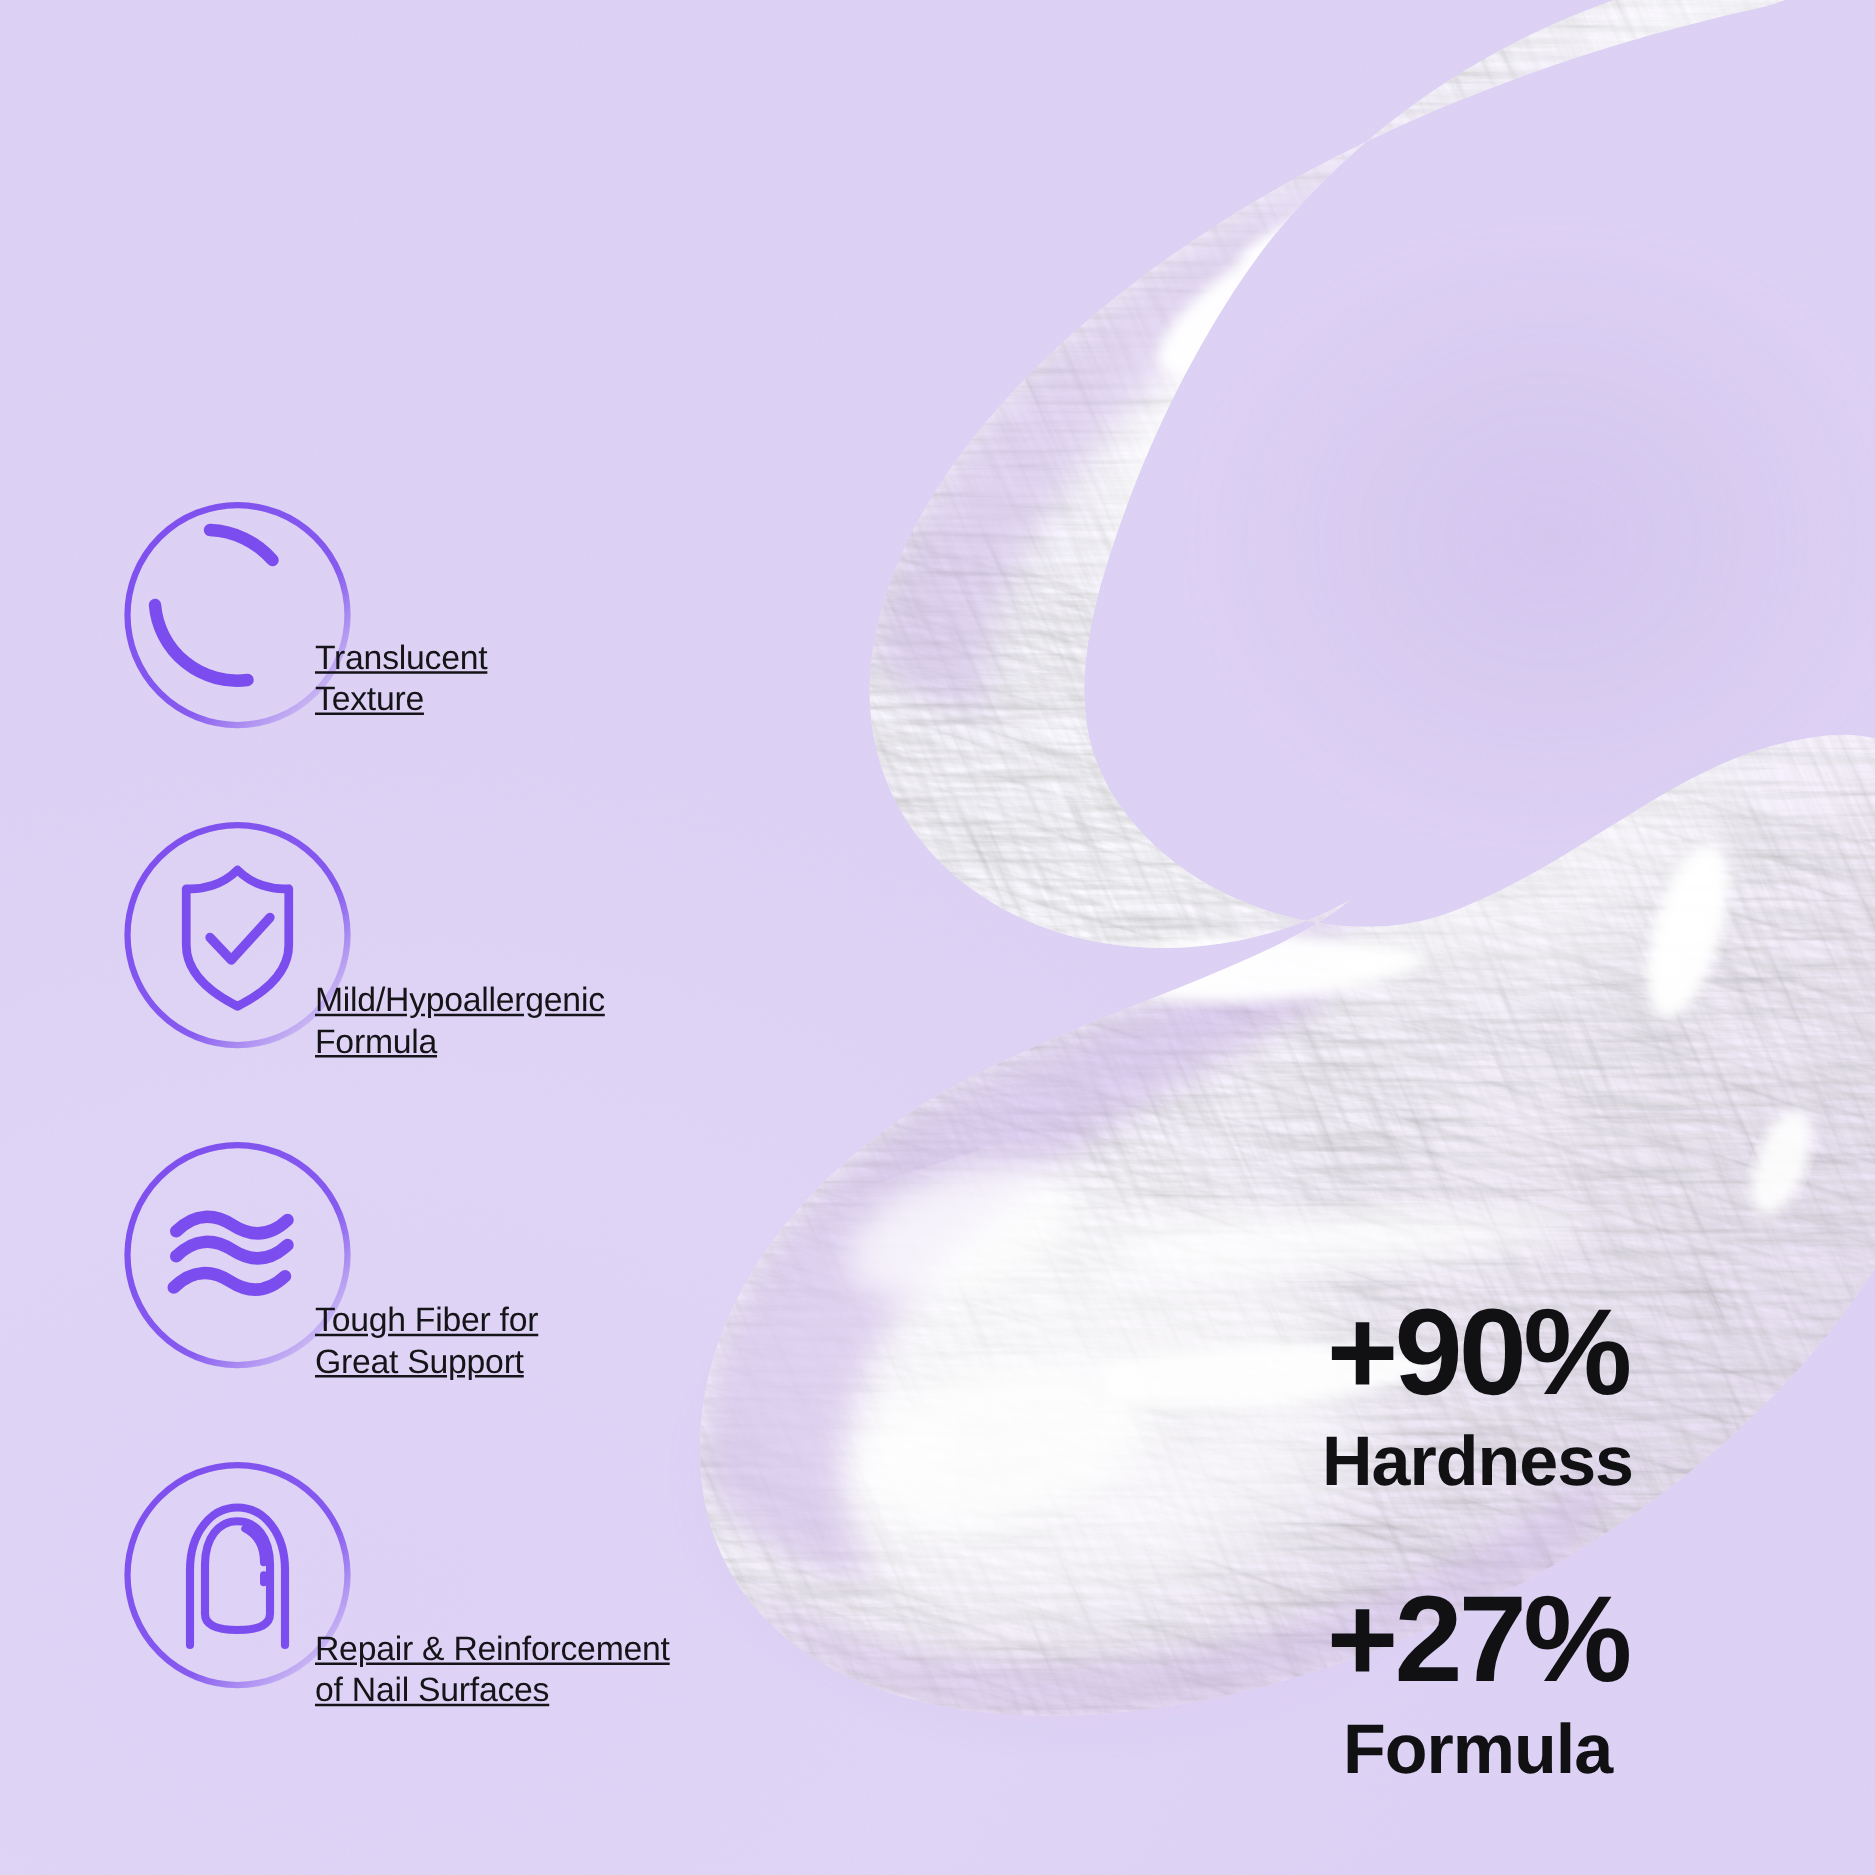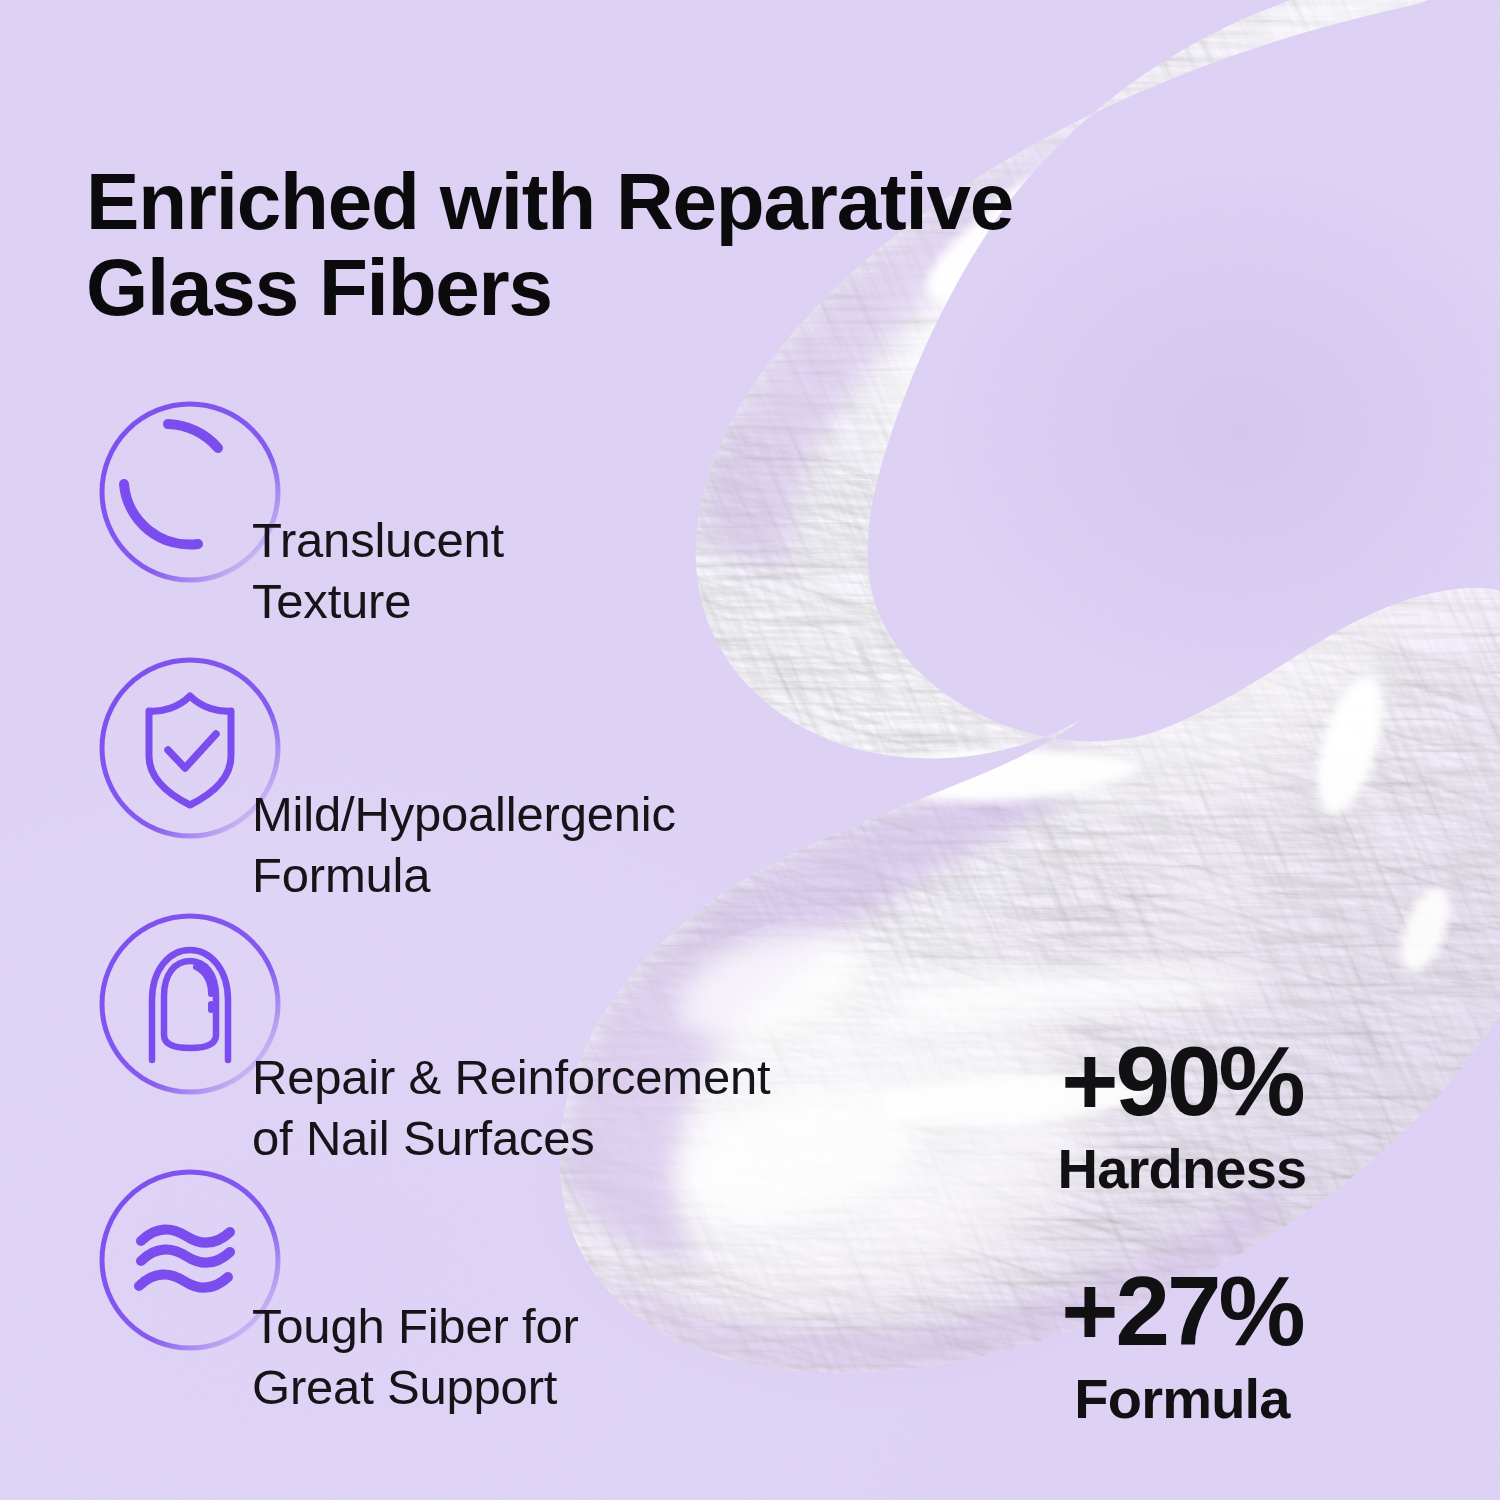--- a/index.html
+++ b/index.html
@@ -71,25 +71,26 @@
     left: 0;
     top: 0;
     width: 200px;
     height: 200px;
   }
   .feature-label {
     position: absolute;
     left: 162px;
     width: 460px;
     color: #151418;
-    font-size: 49px;
+    font-size: 27px;
     line-height: 1.24;
     font-weight: 400;
     letter-spacing: -0.2px;
     white-space: pre-line;
+    text-decoration: underline;
   }
   .feature-row.r1 .feature-label { top: 118px; }
   .feature-row.r2 .feature-label { top: 136px; width: 500px; }
   .feature-row.r3 .feature-label { top: 136px; }
   .feature-row.r4 .feature-label { top: 143px; width: 520px; }
 
   
   #stats {
     position: absolute;
     right: 78px;
@@ -255,22 +256,20 @@
       <ellipse cx="800" cy="1155" rx="120" ry="62" fill="#ffffff" opacity="0.8" transform="rotate(-14 800 1155)" filter="url(#blurMed)"></ellipse>
       <ellipse cx="770" cy="985" rx="95" ry="48" fill="#ffffff" opacity="0.72" transform="rotate(-18 770 985)" filter="url(#blurMed)"></ellipse>
     </g>
 
     <g clip-path="url(#gelClip)" opacity="0.85">
       <path d="M 1500 -36 C 1290 -26, 1120 64, 1010 204 C 940 299, 900 404, 880 474
                L 920 480 C 948 400, 1000 300, 1075 220 C 1180 106, 1330 20, 1500 -4 Z" fill="#ffffff" opacity="0.45" filter="url(#blurMed)"></path>
     </g>
   </svg>
 
-  <h1 id="headline">Enriched with Reparative
-Glass Fibers</h1>
 
   <div id="feature-list">
 
     <div class="feature-row r1">
       <span class="feature-icon">
         <svg viewBox="0 0 200 200" width="200" height="200">
           <defs>
             <linearGradient id="ringFade1" x1="0" y1="0" x2="1" y2="1">
               <stop offset="0%" stop-color="#7c4dee" stop-opacity="1"></stop>
               <stop offset="62%" stop-color="#7c4dee" stop-opacity="0.9"></stop>
@@ -303,66 +302,66 @@
                    C 141 130, 122 146, 100 157
                    C 78 146, 59 130, 59 108
                    L 59 63 C 72 64, 88 60, 100 48 Z" fill="none" stroke="#7c4dee" stroke-width="7" stroke-linejoin="round"></path>
           <path d="M 78 102 L 95 120 L 126 86" fill="none" stroke="#7c4dee" stroke-width="7.5" stroke-linecap="round" stroke-linejoin="round"></path>
         </svg>
       </span>
       <div class="feature-label">Mild/Hypoallergenic
 Formula</div>
     </div>
 
-    <div class="feature-row r4">
-      <span class="feature-icon">
-        <svg viewBox="0 0 200 200" width="200" height="200">
-          <defs>
-            <linearGradient id="ringFade4" x1="0" y1="0" x2="1" y2="1">
-              <stop offset="0%" stop-color="#7c4dee" stop-opacity="1"></stop>
-              <stop offset="62%" stop-color="#7c4dee" stop-opacity="0.9"></stop>
-              <stop offset="88%" stop-color="#7c4dee" stop-opacity="0.18"></stop>
-              <stop offset="100%" stop-color="#7c4dee" stop-opacity="0.05"></stop>
-            </linearGradient>
-          </defs>
-          <circle cx="100" cy="100" r="88" fill="none" stroke="url(#ringFade4)" stroke-width="5"></circle>
-
-          <path d="M 62 156 L 62 96 C 62 66, 79 46, 100 46 C 121 46, 138 66, 138 96 L 138 156" fill="none" stroke="#7c4dee" stroke-width="6.5" stroke-linecap="round"></path>
-
-          <path d="M 74 131 L 74 92 C 74 70, 85 57, 100 57 C 115 57, 126 70, 126 92
-                   L 126 131 C 126 139, 118 144, 100 144 C 82 144, 74 139, 74 131 Z" fill="none" stroke="#7c4dee" stroke-width="6.5" stroke-linejoin="round"></path>
-
-          <path d="M 106 63 C 116 68, 121 78, 121 90" fill="none" stroke="#7c4dee" stroke-width="6" stroke-linecap="round"></path>
-          <path d="M 121 100 L 121 106" fill="none" stroke="#7c4dee" stroke-width="6" stroke-linecap="round"></path>
-        </svg>
-      </span>
-      <div class="feature-label">Repair &amp; Reinforcement
-of Nail Surfaces</div>
-    </div>
-
     <div class="feature-row r3">
       <span class="feature-icon">
         <svg viewBox="0 0 200 200" width="200" height="200">
           <defs>
             <linearGradient id="ringFade3" x1="0" y1="0" x2="1" y2="1">
               <stop offset="0%" stop-color="#7c4dee" stop-opacity="1"></stop>
               <stop offset="62%" stop-color="#7c4dee" stop-opacity="0.9"></stop>
               <stop offset="88%" stop-color="#7c4dee" stop-opacity="0.18"></stop>
               <stop offset="100%" stop-color="#7c4dee" stop-opacity="0.05"></stop>
             </linearGradient>
           </defs>
           <circle cx="100" cy="100" r="88" fill="none" stroke="url(#ringFade3)" stroke-width="5"></circle>
           <path d="M 51 81 C 66 66, 82 67, 96 76 C 110 85, 125 86, 140 72" fill="none" stroke="#7c4dee" stroke-width="10" stroke-linecap="round"></path>
           <path d="M 51 101 C 66 86, 82 87, 96 96 C 110 105, 125 106, 140 92" fill="none" stroke="#7c4dee" stroke-width="10" stroke-linecap="round"></path>
           <path d="M 49 126 C 64 111, 80 112, 94 121 C 108 130, 123 131, 138 117" fill="none" stroke="#7c4dee" stroke-width="10" stroke-linecap="round"></path>
         </svg>
       </span>
       <div class="feature-label">Tough Fiber for
 Great Support</div>
     </div>
+
+    <div class="feature-row r4">
+      <span class="feature-icon">
+        <svg viewBox="0 0 200 200" width="200" height="200">
+          <defs>
+            <linearGradient id="ringFade4" x1="0" y1="0" x2="1" y2="1">
+              <stop offset="0%" stop-color="#7c4dee" stop-opacity="1"></stop>
+              <stop offset="62%" stop-color="#7c4dee" stop-opacity="0.9"></stop>
+              <stop offset="88%" stop-color="#7c4dee" stop-opacity="0.18"></stop>
+              <stop offset="100%" stop-color="#7c4dee" stop-opacity="0.05"></stop>
+            </linearGradient>
+          </defs>
+          <circle cx="100" cy="100" r="88" fill="none" stroke="url(#ringFade4)" stroke-width="5"></circle>
+
+          <path d="M 62 156 L 62 96 C 62 66, 79 46, 100 46 C 121 46, 138 66, 138 96 L 138 156" fill="none" stroke="#7c4dee" stroke-width="6.5" stroke-linecap="round"></path>
+
+          <path d="M 74 131 L 74 92 C 74 70, 85 57, 100 57 C 115 57, 126 70, 126 92
+                   L 126 131 C 126 139, 118 144, 100 144 C 82 144, 74 139, 74 131 Z" fill="none" stroke="#7c4dee" stroke-width="6.5" stroke-linejoin="round"></path>
+
+          <path d="M 106 63 C 116 68, 121 78, 121 90" fill="none" stroke="#7c4dee" stroke-width="6" stroke-linecap="round"></path>
+          <path d="M 121 100 L 121 106" fill="none" stroke="#7c4dee" stroke-width="6" stroke-linecap="round"></path>
+        </svg>
+      </span>
+      <div class="feature-label">Repair &amp; Reinforcement
+of Nail Surfaces</div>
+    </div>
   </div>
 
   <div id="stats">
     <div class="stat-block">
       <div class="stat-value">+90%</div>
       <div class="stat-label">Hardness</div>
     </div>
     <div class="stat-block">
       <div class="stat-value">+27%</div>
       <div class="stat-label">Formula</div>

